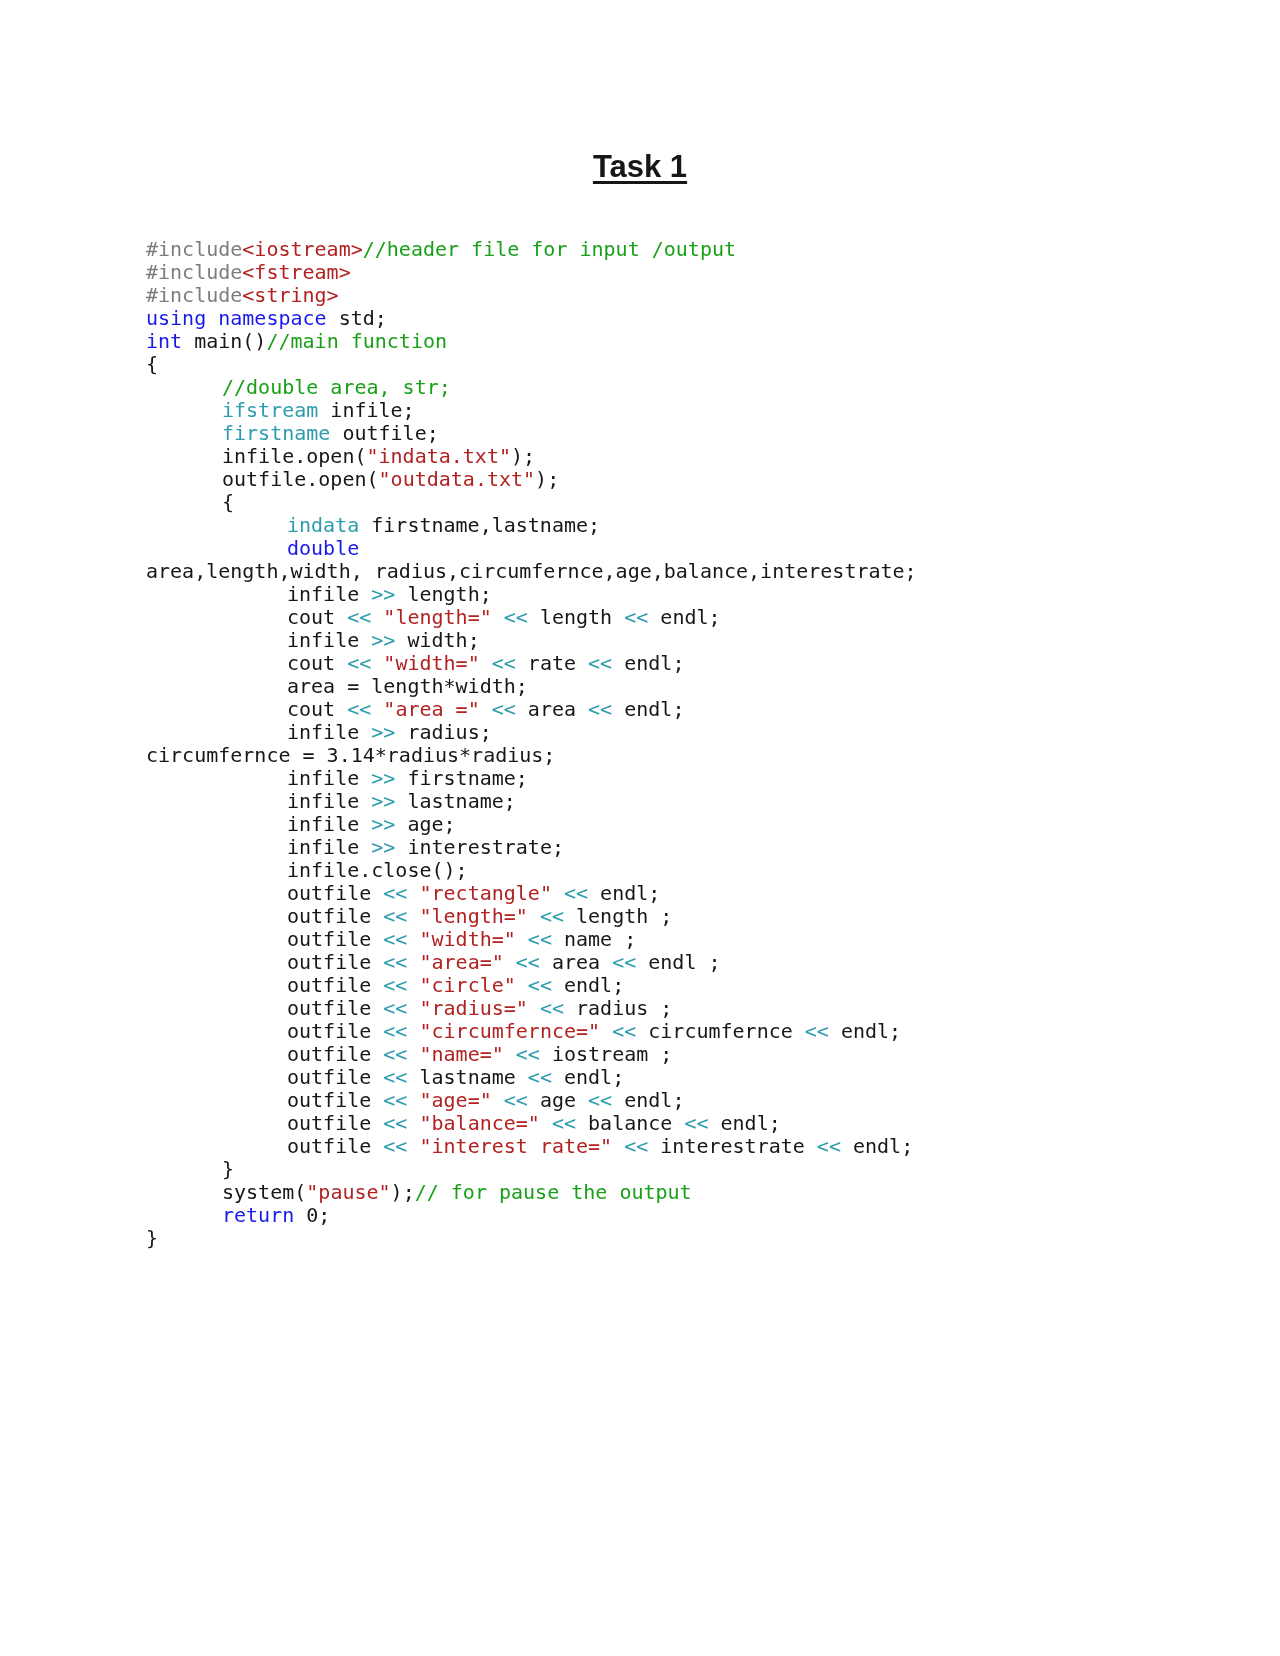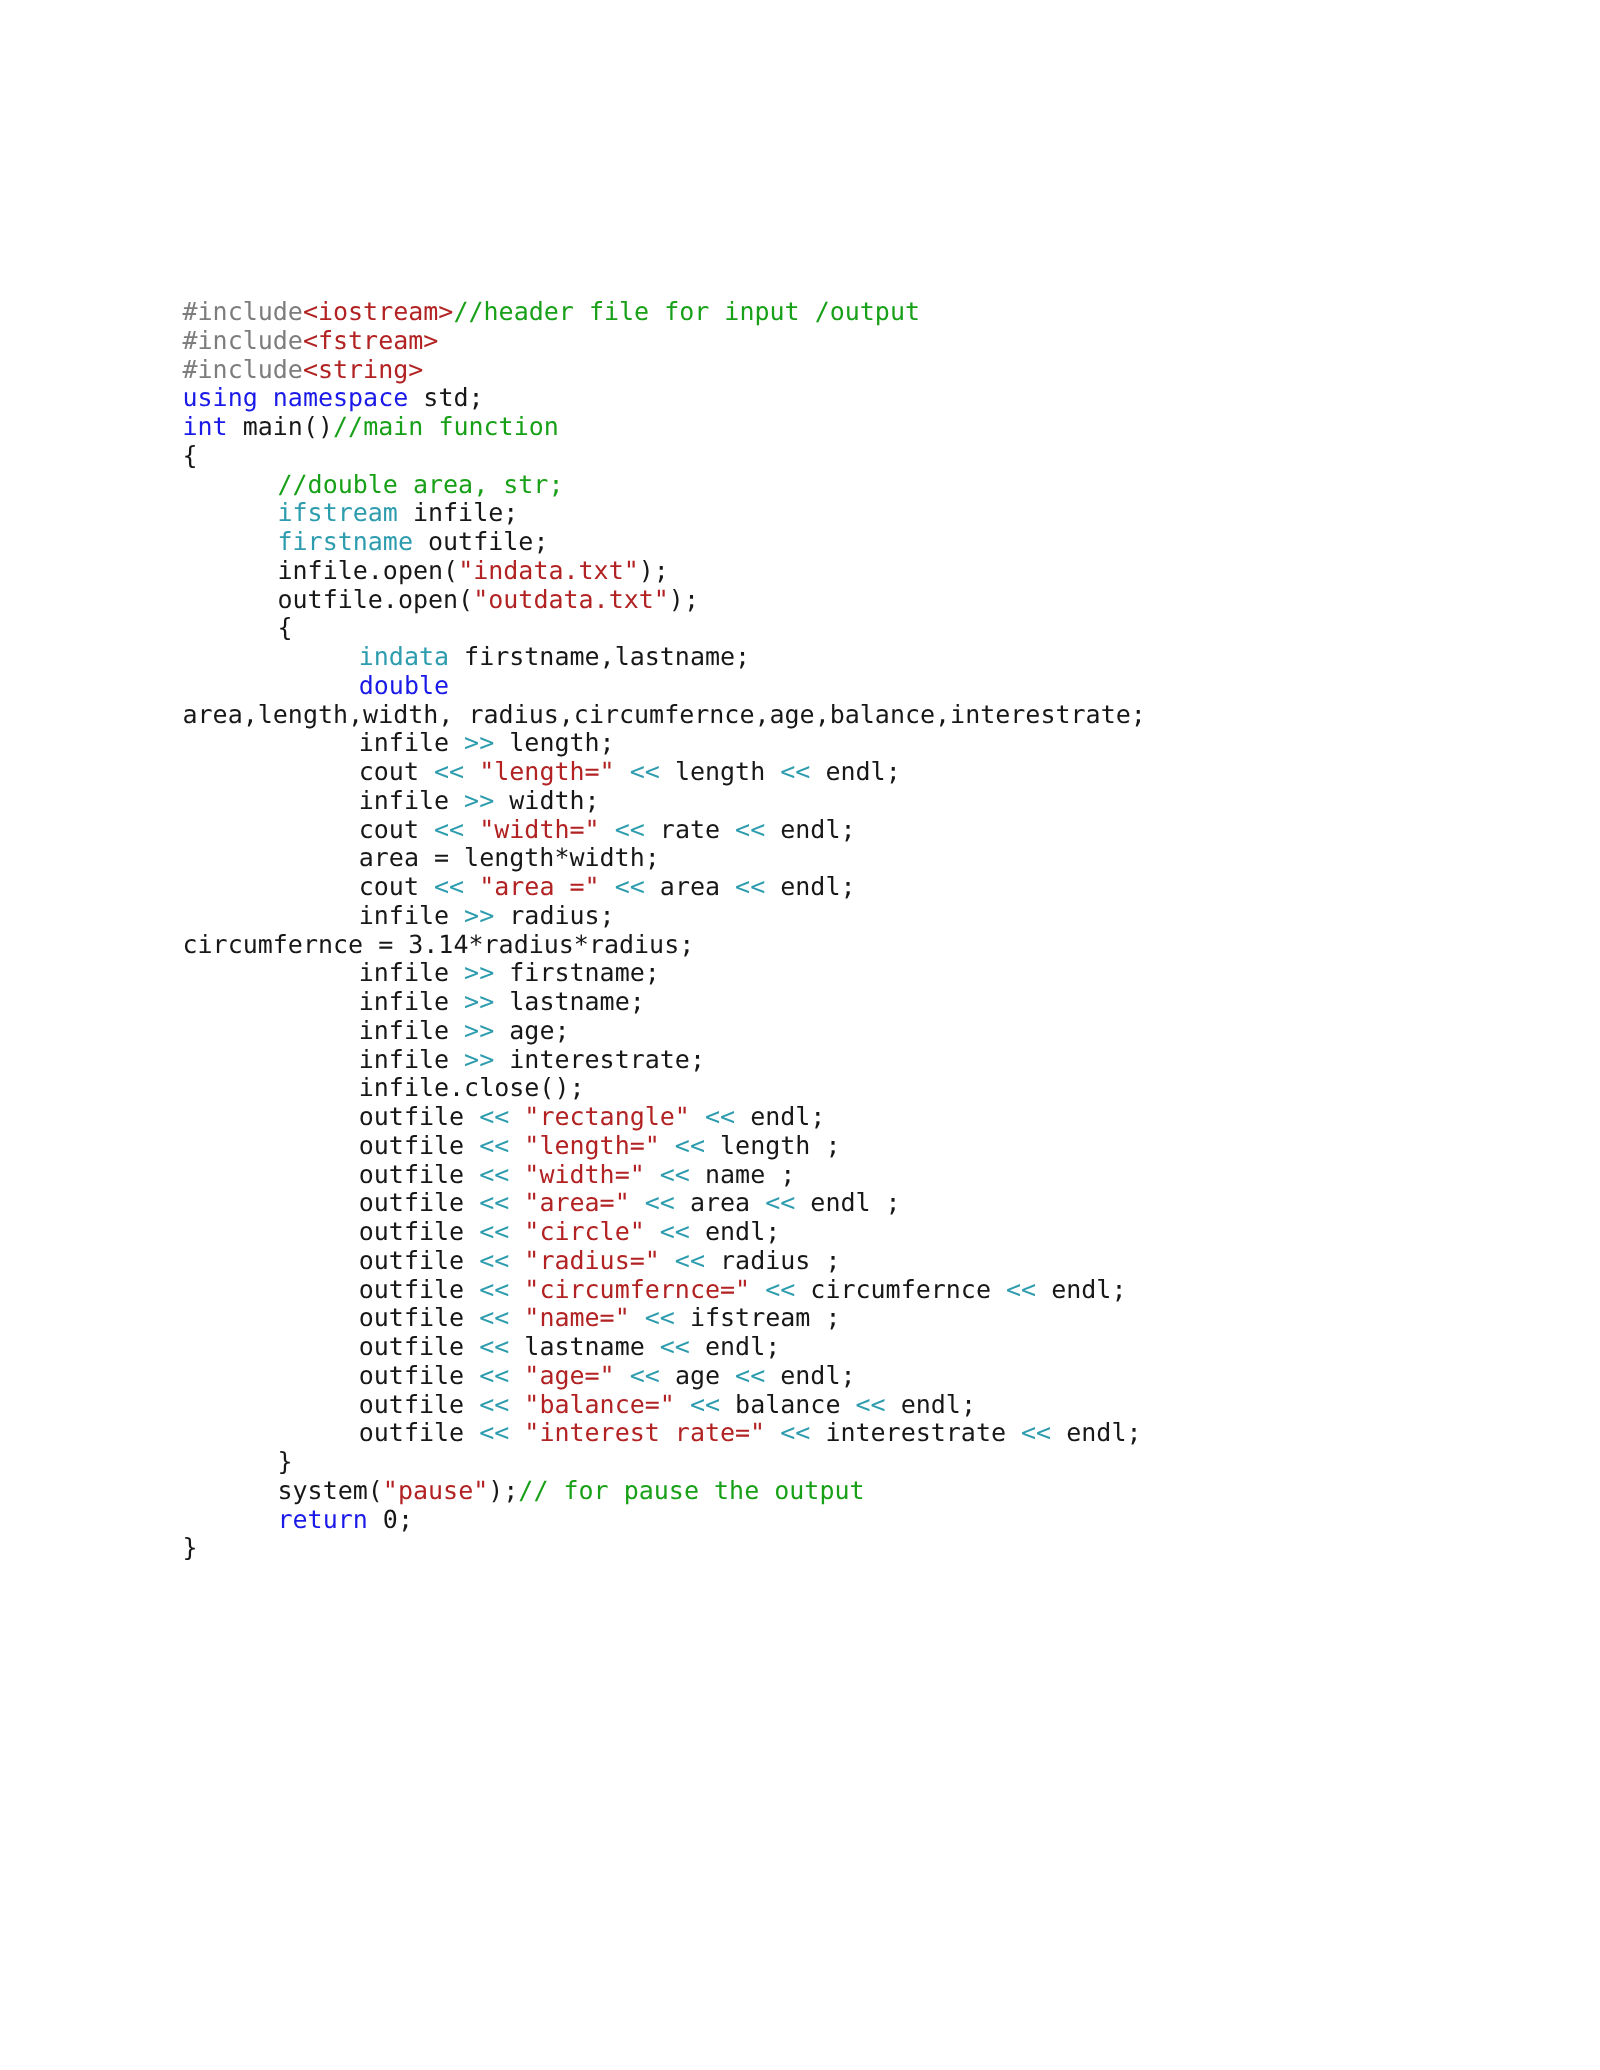--- a/index.html
+++ b/index.html
@@ -48,20 +48,21 @@
   .tok-str { color: var(--c-string); }
   .tok-com { color: var(--c-comment); }
   .tok-kw  { color: var(--c-keyword); }
   .tok-typ { color: var(--c-type); }
   .tok-op  { color: var(--c-operator); }
 </style>
 </head>
 <body>
 
 <div class="page">
+  <h1 class="title">Task 1</h1>
   <div class="code" id="code-block">
       <div class="code-line ind0"><span class="tok-pre">#include</span><span class="tok-hdr">&lt;iostream&gt;</span><span class="tok-com">//header file for input /output</span></div>
       <div class="code-line ind0"><span class="tok-pre">#include</span><span class="tok-hdr">&lt;fstream&gt;</span></div>
       <div class="code-line ind0"><span class="tok-pre">#include</span><span class="tok-hdr">&lt;string&gt;</span></div>
       <div class="code-line ind0"><span class="tok-kw">using namespace</span><span class="tok-pln"> std;</span></div>
       <div class="code-line ind0"><span class="tok-kw">int</span><span class="tok-pln"> main()</span><span class="tok-com">//main function</span></div>
       <div class="code-line ind0"><span class="tok-pln">{</span></div>
       <div class="code-line ind1"><span class="tok-com">//double area, str;</span></div>
       <div class="code-line ind1"><span class="tok-typ">ifstream</span><span class="tok-pln"> infile;</span></div>
       <div class="code-line ind1"><span class="tok-typ">firstname</span><span class="tok-pln"> outfile;</span></div>
@@ -84,21 +85,21 @@
       <div class="code-line ind2"><span class="tok-pln">infile </span><span class="tok-op">&gt;&gt;</span><span class="tok-pln"> age;</span></div>
       <div class="code-line ind2"><span class="tok-pln">infile </span><span class="tok-op">&gt;&gt;</span><span class="tok-pln"> interestrate;</span></div>
       <div class="code-line ind2"><span class="tok-pln">infile.close();</span></div>
       <div class="code-line ind2"><span class="tok-pln">outfile </span><span class="tok-op">&lt;&lt;</span><span class="tok-pln"> </span><span class="tok-str">"rectangle"</span><span class="tok-pln"> </span><span class="tok-op">&lt;&lt;</span><span class="tok-pln"> endl;</span></div>
       <div class="code-line ind2"><span class="tok-pln">outfile </span><span class="tok-op">&lt;&lt;</span><span class="tok-pln"> </span><span class="tok-str">"length="</span><span class="tok-pln"> </span><span class="tok-op">&lt;&lt;</span><span class="tok-pln"> length ;</span></div>
       <div class="code-line ind2"><span class="tok-pln">outfile </span><span class="tok-op">&lt;&lt;</span><span class="tok-pln"> </span><span class="tok-str">"width="</span><span class="tok-pln"> </span><span class="tok-op">&lt;&lt;</span><span class="tok-pln"> name ;</span></div>
       <div class="code-line ind2"><span class="tok-pln">outfile </span><span class="tok-op">&lt;&lt;</span><span class="tok-pln"> </span><span class="tok-str">"area="</span><span class="tok-pln"> </span><span class="tok-op">&lt;&lt;</span><span class="tok-pln"> area </span><span class="tok-op">&lt;&lt;</span><span class="tok-pln"> endl ;</span></div>
       <div class="code-line ind2"><span class="tok-pln">outfile </span><span class="tok-op">&lt;&lt;</span><span class="tok-pln"> </span><span class="tok-str">"circle"</span><span class="tok-pln"> </span><span class="tok-op">&lt;&lt;</span><span class="tok-pln"> endl;</span></div>
       <div class="code-line ind2"><span class="tok-pln">outfile </span><span class="tok-op">&lt;&lt;</span><span class="tok-pln"> </span><span class="tok-str">"radius="</span><span class="tok-pln"> </span><span class="tok-op">&lt;&lt;</span><span class="tok-pln"> radius ;</span></div>
       <div class="code-line ind2"><span class="tok-pln">outfile </span><span class="tok-op">&lt;&lt;</span><span class="tok-pln"> </span><span class="tok-str">"circumfernce="</span><span class="tok-pln"> </span><span class="tok-op">&lt;&lt;</span><span class="tok-pln"> circumfernce </span><span class="tok-op">&lt;&lt;</span><span class="tok-pln"> endl;</span></div>
-      <div class="code-line ind2"><span class="tok-pln">outfile </span><span class="tok-op">&lt;&lt;</span><span class="tok-pln"> </span><span class="tok-str">"name="</span><span class="tok-pln"> </span><span class="tok-op">&lt;&lt;</span><span class="tok-pln"> ifstream ;</span></div>
+      <div class="code-line ind2"><span class="tok-pln">outfile </span><span class="tok-op">&lt;&lt;</span><span class="tok-pln"> </span><span class="tok-str">"name="</span><span class="tok-pln"> </span><span class="tok-op">&lt;&lt;</span><span class="tok-pln"> iostream ;</span></div>
       <div class="code-line ind2"><span class="tok-pln">outfile </span><span class="tok-op">&lt;&lt;</span><span class="tok-pln"> lastname </span><span class="tok-op">&lt;&lt;</span><span class="tok-pln"> endl;</span></div>
       <div class="code-line ind2"><span class="tok-pln">outfile </span><span class="tok-op">&lt;&lt;</span><span class="tok-pln"> </span><span class="tok-str">"age="</span><span class="tok-pln"> </span><span class="tok-op">&lt;&lt;</span><span class="tok-pln"> age </span><span class="tok-op">&lt;&lt;</span><span class="tok-pln"> endl;</span></div>
       <div class="code-line ind2"><span class="tok-pln">outfile </span><span class="tok-op">&lt;&lt;</span><span class="tok-pln"> </span><span class="tok-str">"balance="</span><span class="tok-pln"> </span><span class="tok-op">&lt;&lt;</span><span class="tok-pln"> balance </span><span class="tok-op">&lt;&lt;</span><span class="tok-pln"> endl;</span></div>
       <div class="code-line ind2"><span class="tok-pln">outfile </span><span class="tok-op">&lt;&lt;</span><span class="tok-pln"> </span><span class="tok-str">"interest rate="</span><span class="tok-pln"> </span><span class="tok-op">&lt;&lt;</span><span class="tok-pln"> interestrate </span><span class="tok-op">&lt;&lt;</span><span class="tok-pln"> endl;</span></div>
       <div class="code-line ind1"><span class="tok-pln">}</span></div>
       <div class="code-line ind1"><span class="tok-pln">system(</span><span class="tok-str">"pause"</span><span class="tok-pln">);</span><span class="tok-com">// for pause the output</span></div>
       <div class="code-line ind1"><span class="tok-kw">return</span><span class="tok-pln"> 0;</span></div>
       <div class="code-line ind0"><span class="tok-pln">}</span></div>
     </div>
 </div>

